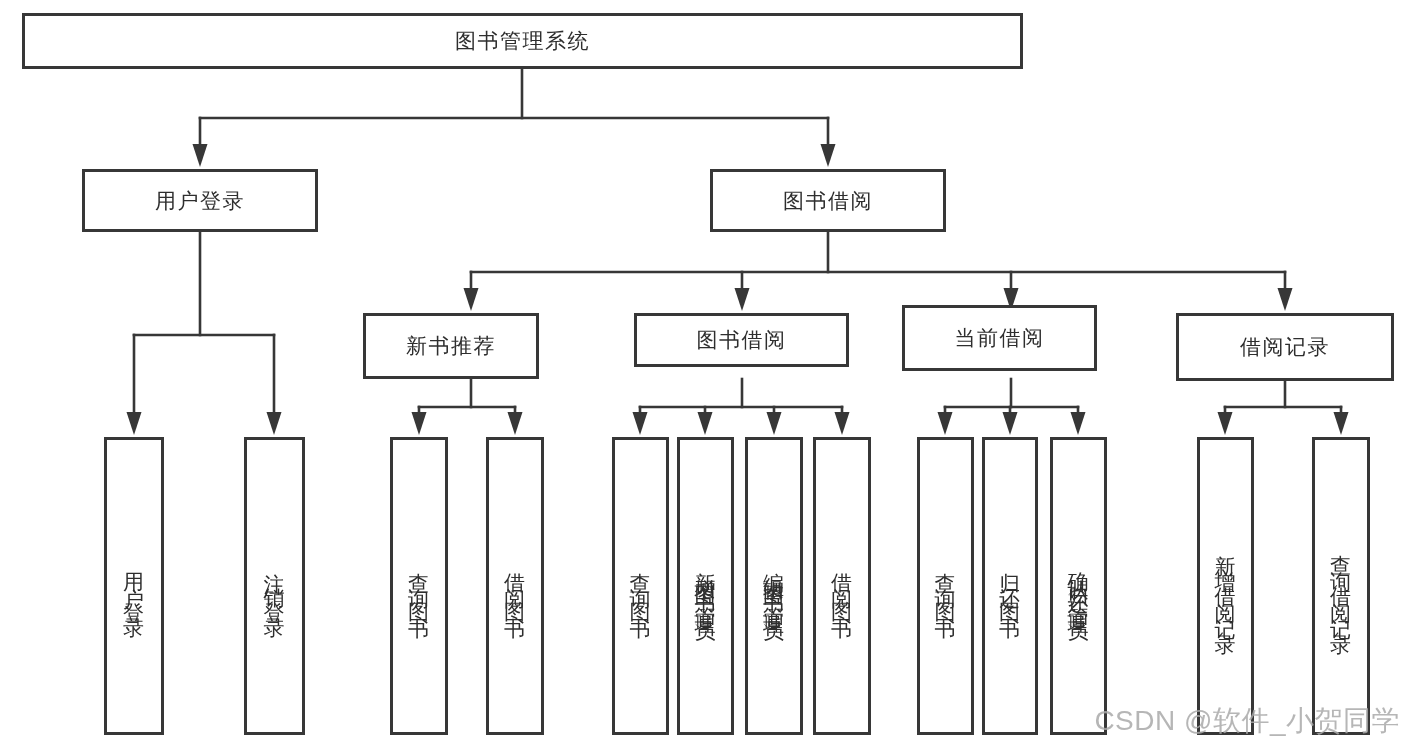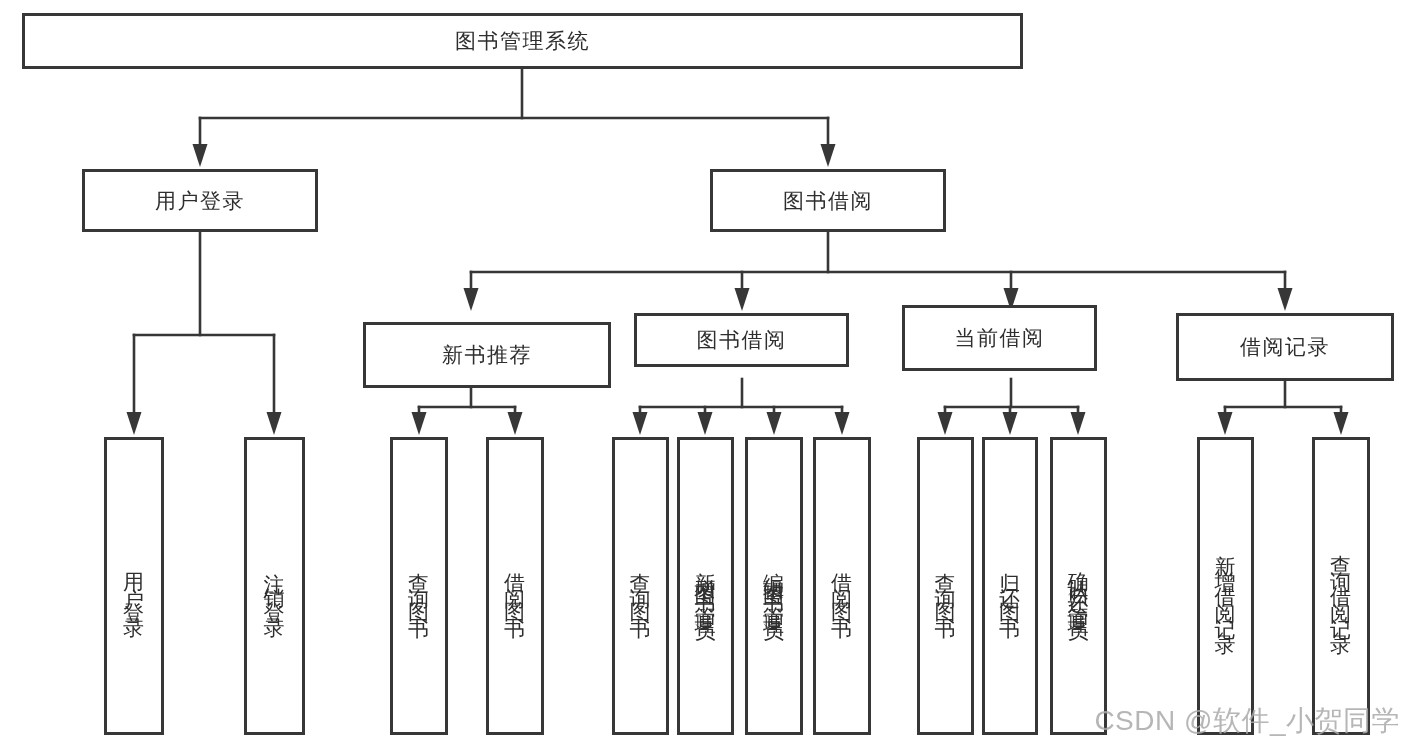--- a/index.html
+++ b/index.html
@@ -117,21 +117,21 @@
     <span class="lbl">图书管理系统</span>
   </div>
 
   <div class="box h" style="left:82px;top:169px;width:236px;height:63px">
     <span class="lbl">用户登录</span>
   </div>
   <div class="box h" style="left:710px;top:169px;width:236px;height:63px">
     <span class="lbl">图书借阅</span>
   </div>
 
-  <div class="box h" style="left:363px;top:322px;width:248px;height:66px">
+  <div class="box h" style="left:363px;top:313px;width:176px;height:66px">
     <span class="lbl">新书推荐</span>
   </div>
   <div class="box h" style="left:634px;top:313px;width:215px;height:54px">
     <span class="lbl">图书借阅</span>
   </div>
   <div class="box h" style="left:902px;top:305px;width:195px;height:66px">
     <span class="lbl">当前借阅</span>
   </div>
   <div class="box h" style="left:1176px;top:313px;width:218px;height:68px">
     <span class="lbl">借阅记录</span>

